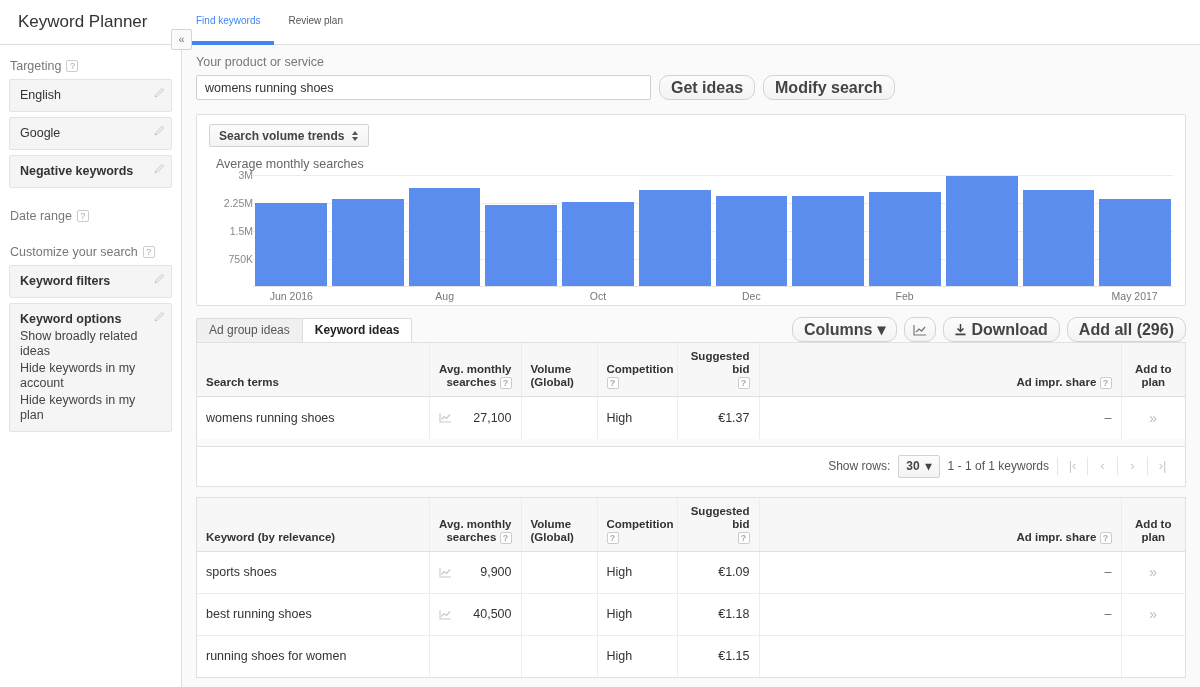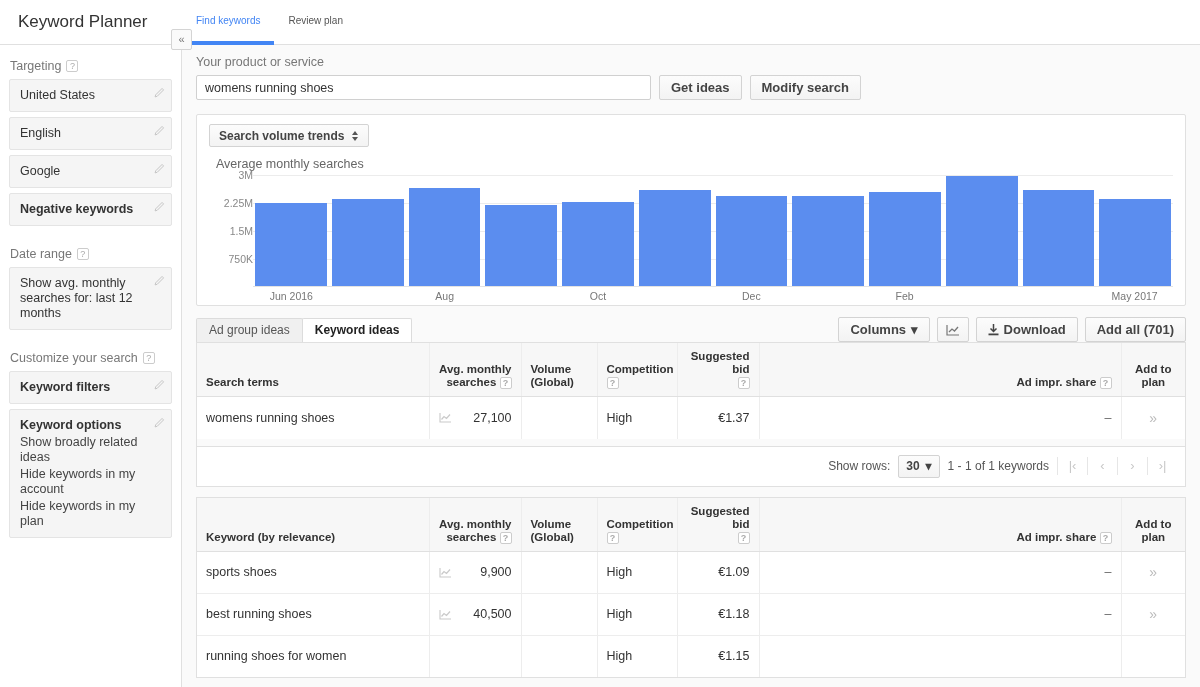--- a/index.html
+++ b/index.html
@@ -75,23 +75,23 @@
 
   .search-block { padding:10px 14px 10px 14px; }
   .search-label { font-size:12.5px; color:#777; padding-bottom:6px; }
   .search-row { display:flex; align-items:center; gap:8px; }
   .search-input {
     width:455px; height:25px; border:1px solid #d0d0d0; background:#fff;
     border-radius:2px; padding:0 8px; font-size:12.5px; color:#333;
     font-family:"Liberation Sans", sans-serif; outline:none;
   }
   .btn {
-    height:25px; border:1px solid #d3d3d3; border-radius:2px;
+    height:25px; border:1px solid #d3d3d3; border-radius:10px;
     background:linear-gradient(#fcfcfc,#f3f3f3);
-    font-size:13px; color:#444; font-weight:bold;
+    font-size:16px; color:#444; font-weight:bold;
     padding:0 11px; cursor:pointer; display:inline-flex;
     align-items:center; gap:5px; white-space:nowrap;
     font-family:"Liberation Sans", sans-serif;
   }
 
   
   .panel {
     margin:4px 14px 0 14px; background:#fff;
     border:1px solid #e0e0e0; border-radius:2px;
   }
@@ -206,26 +206,20 @@
 <div class="body-wrap">
 
   <div class="sidebar">
     <div class="collapse-btn">«</div>
 
     <div class="sec-head">
       <span>Targeting</span>
       <span class="qmark">?</span>
     </div>
     <div class="side-card">
-      <span>United States</span>
-      <svg class="pencil" viewBox="0 0 16 16">
-          <path d="M12.1 1.9l2 2L5.6 12.4l-2.8.8.8-2.8z" fill="none" stroke="#888" stroke-width="1.3"></path>
-        </svg>
-    </div>
-    <div class="side-card">
       <span>English</span>
       <svg class="pencil" viewBox="0 0 16 16">
           <path d="M12.1 1.9l2 2L5.6 12.4l-2.8.8.8-2.8z" fill="none" stroke="#888" stroke-width="1.3"></path>
         </svg>
     </div>
     <div class="side-card">
       <span>Google</span>
       <svg class="pencil" viewBox="0 0 16 16">
           <path d="M12.1 1.9l2 2L5.6 12.4l-2.8.8.8-2.8z" fill="none" stroke="#888" stroke-width="1.3"></path>
         </svg>
@@ -235,26 +229,20 @@
       <svg class="pencil" viewBox="0 0 16 16">
           <path d="M12.1 1.9l2 2L5.6 12.4l-2.8.8.8-2.8z" fill="none" stroke="#888" stroke-width="1.3"></path>
         </svg>
     </div>
 
     <div class="sec-gap"></div>
 
     <div class="sec-head">
       <span>Date range</span>
       <span class="qmark">?</span>
-    </div>
-    <div class="side-card">
-      <span>Show avg. monthly searches for: last 12 months</span>
-      <svg class="pencil" viewBox="0 0 16 16">
-          <path d="M12.1 1.9l2 2L5.6 12.4l-2.8.8.8-2.8z" fill="none" stroke="#888" stroke-width="1.3"></path>
-        </svg>
     </div>
 
     <div class="sec-gap"></div>
 
     <div class="sec-head">
       <span>Customize your search</span>
       <span class="qmark">?</span>
     </div>
     <div class="side-card bold">
       <span>Keyword filters</span>
@@ -349,21 +337,21 @@
             <path d="M3 8 L6 5 L8.5 7 L12 3" fill="none" stroke="#777" stroke-width="1.3"></path>
           </svg>
         </button>
         <button class="btn">
           <svg width="11" height="12" viewBox="0 0 11 12">
             <path d="M5.5 0 v6.5 M2.5 4.5 L5.5 7.5 L8.5 4.5" fill="none" stroke="#444" stroke-width="1.5"></path>
             <rect x="0.5" y="9.5" width="10" height="1.8" fill="#444"></rect>
           </svg>
           <span>Download</span>
         </button>
-        <button class="btn">Add all (701)</button>
+        <button class="btn">Add all (296)</button>
       </div>
     </div>
 
     <div class="tbl-panel">
       <table class="kw">
         <thead>
           <tr>
             <th class="c-term">Search terms</th>
             <th class="c-avg">
               <span>Avg. monthly</span><br>

